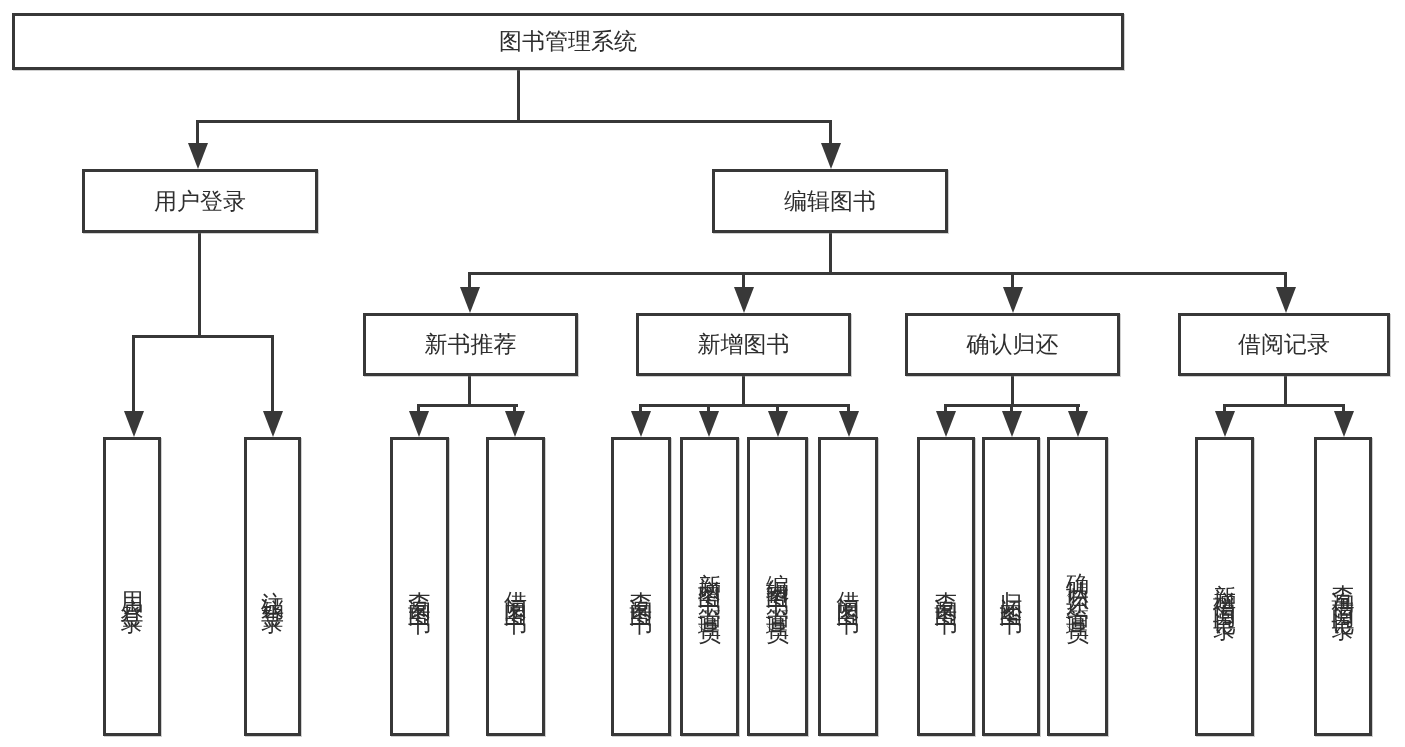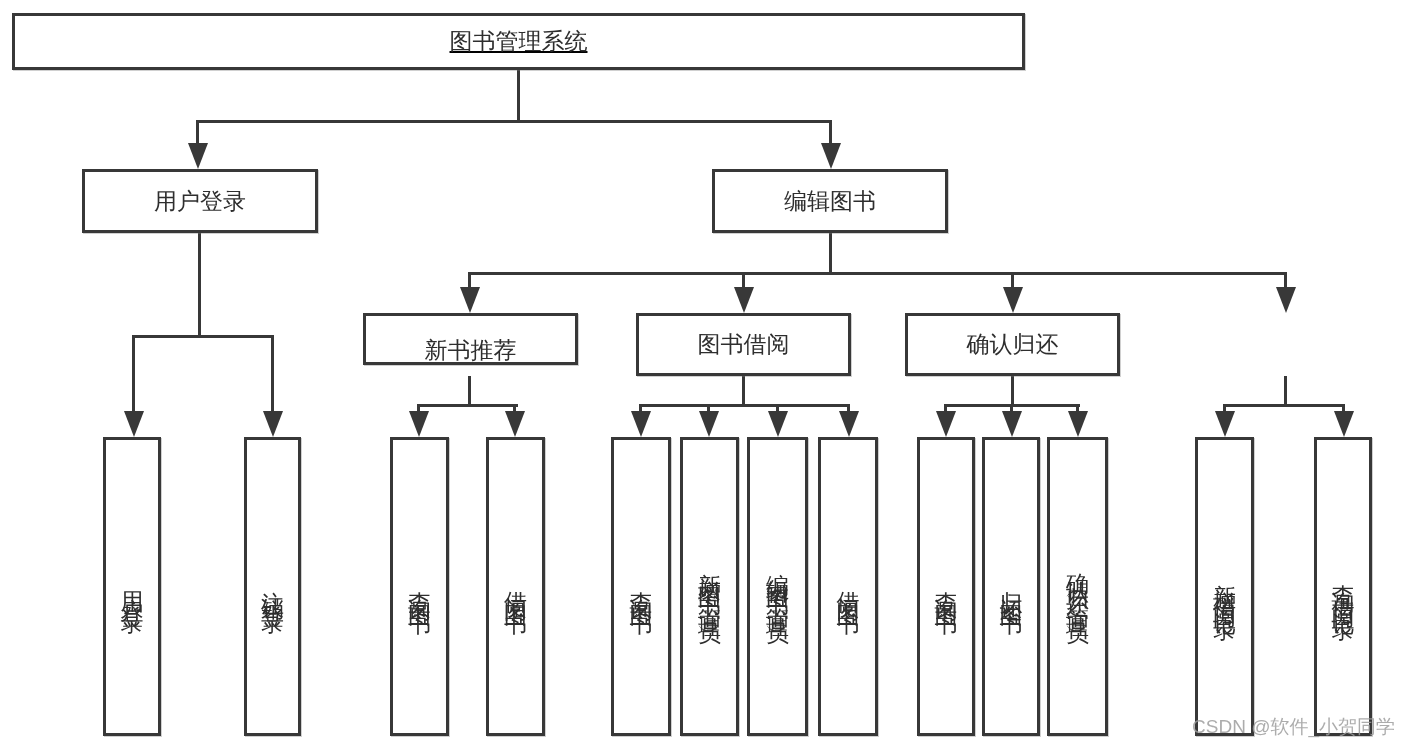--- a/index.html
+++ b/index.html
@@ -62,21 +62,21 @@
     color: rgba(158,158,158,0.85);
     z-index: 5;
     white-space: nowrap;
   }
 </style>
 </head>
 <body>
 
 <div class="stage">
 
-  <div class="box" style="left:12px; top:13px; width:1013px; height:57px;text-decoration:underline;">
+  <div class="box" style="left:12px; top:13px; width:1112px; height:57px;">
     <span>图书管理系统</span>
   </div>
 
   <div class="vline" style="left:517px; top:70px;  height:52px;"></div>
   <div class="hline" style="left:196px; top:120px; width:636px;"></div>
   <div class="vline" style="left:196px; top:120px; height:25px;"></div>
   <div class="ah" style="left:188px; top:143px;"></div>
   <div class="vline" style="left:829px; top:120px; height:25px;"></div>
   <div class="ah" style="left:821px; top:143px;"></div>
 
@@ -98,28 +98,31 @@
   <div class="hline" style="left:468px;  top:272px; width:819px;"></div>
   <div class="vline" style="left:468px;  top:272px; height:17px;"></div>
   <div class="ah" style="left:460px;  top:287px;"></div>
   <div class="vline" style="left:742px;  top:272px; height:17px;"></div>
   <div class="ah" style="left:734px;  top:287px;"></div>
   <div class="vline" style="left:1011px; top:272px; height:17px;"></div>
   <div class="ah" style="left:1003px; top:287px;"></div>
   <div class="vline" style="left:1284px; top:272px; height:17px;"></div>
   <div class="ah" style="left:1276px; top:287px;"></div>
 
-  <div class="box" style="left:363px;  top:313px; width:215px; height:52px;align-items:flex-end;">
+  <div class="box" style="left:363px;  top:313px; width:215px; height:63px;">
     <span>新书推荐</span>
   </div>
   <div class="box" style="left:636px;  top:313px; width:215px; height:63px;">
-    <span>图书借阅</span>
+    <span>新增图书</span>
   </div>
   <div class="box" style="left:905px;  top:313px; width:215px; height:63px;">
     <span>确认归还</span>
+  </div>
+  <div class="box" style="left:1178px; top:313px; width:212px; height:63px;">
+    <span>借阅记录</span>
   </div>
 
   <div class="vline" style="left:468px;  top:376px; height:30px;"></div>
   <div class="hline" style="left:417px;  top:404px; width:101px;"></div>
   <div class="vline" style="left:417px;  top:404px; height:10px;"></div>
   <div class="ah" style="left:409px;  top:411px;"></div>
   <div class="vline" style="left:513px;  top:404px; height:10px;"></div>
   <div class="ah" style="left:505px;  top:411px;"></div>
 
   <div class="vline" style="left:742px;  top:376px; height:30px;"></div>
@@ -186,15 +189,14 @@
     <span>确认归还（管理员）</span>
   </div>
 
   <div class="box leaf" style="left:1195px; top:437px; width:59px; height:299px;">
     <span>新增借阅记录</span>
   </div>
   <div class="box leaf" style="left:1314px; top:437px; width:58px; height:299px;">
     <span>查询借阅记录</span>
   </div>
 
-  <div class="watermark">CSDN @软件_小贺同学</div>
 
 </div>
 
 </body></html>

